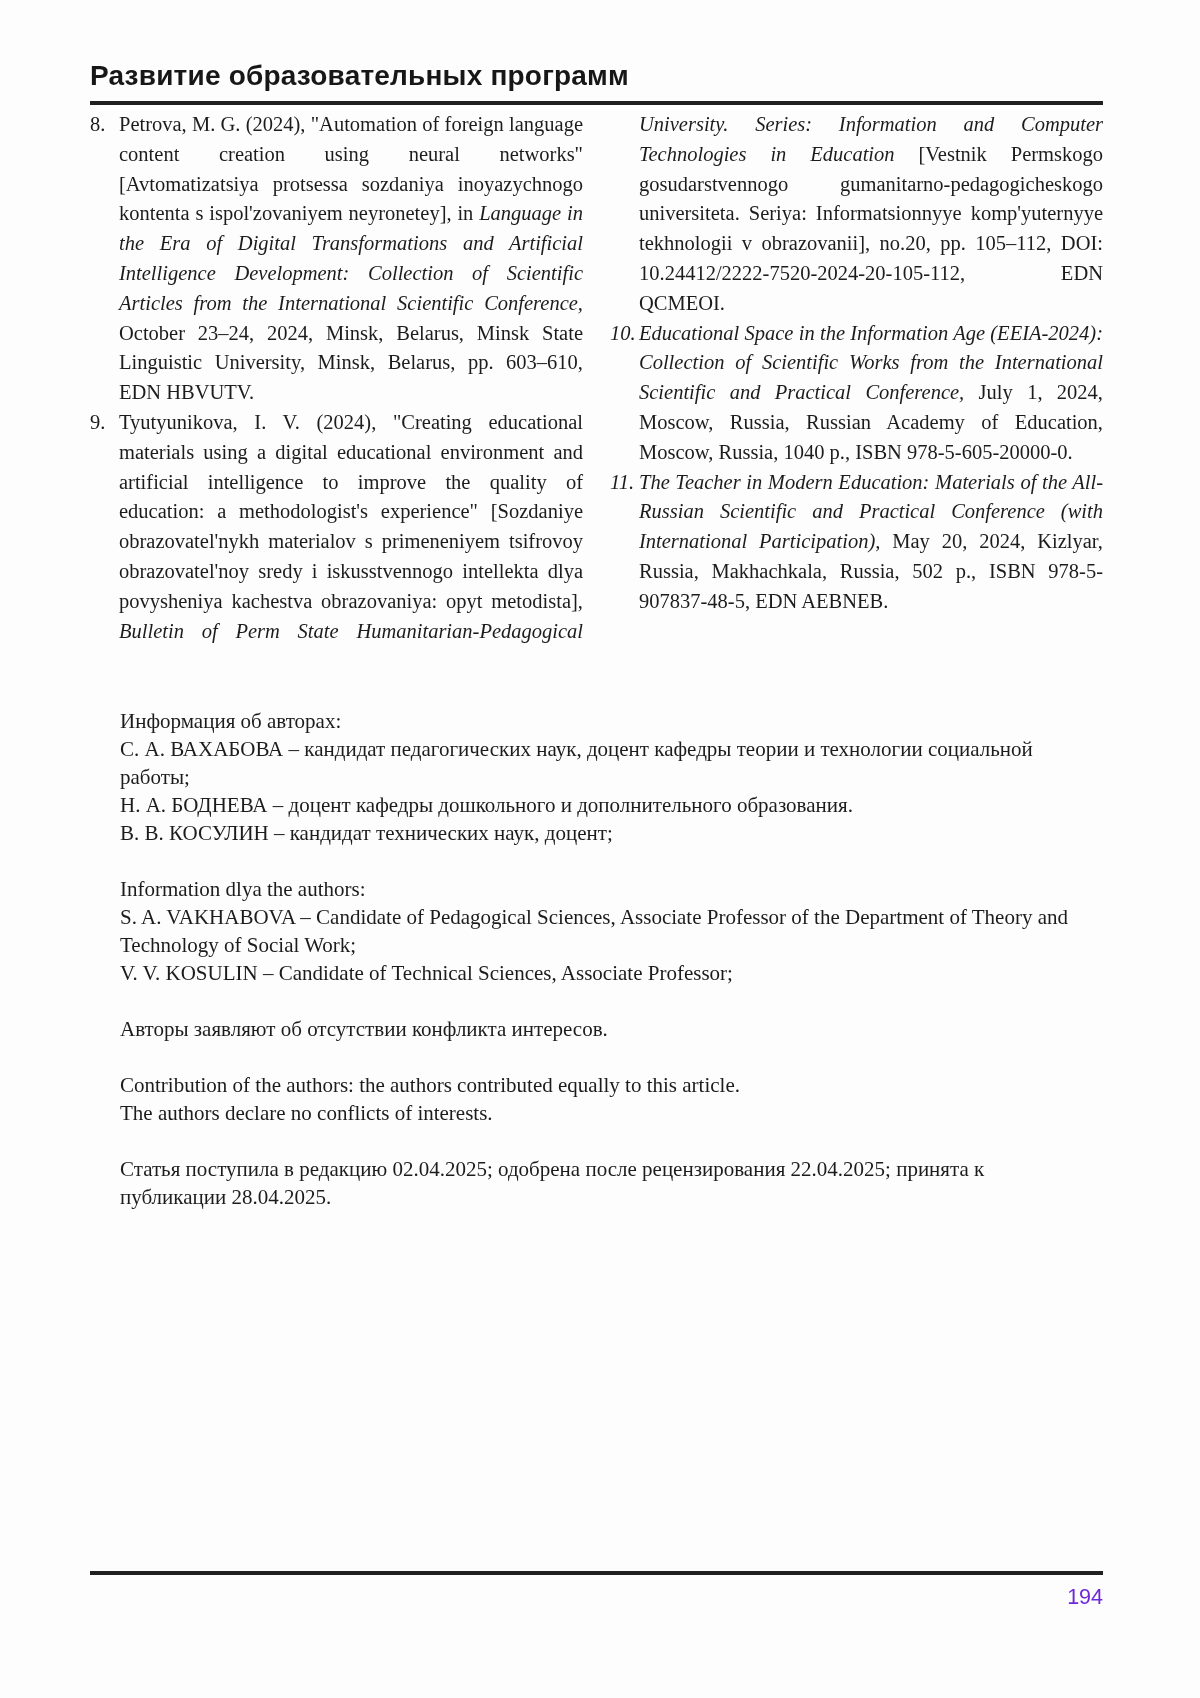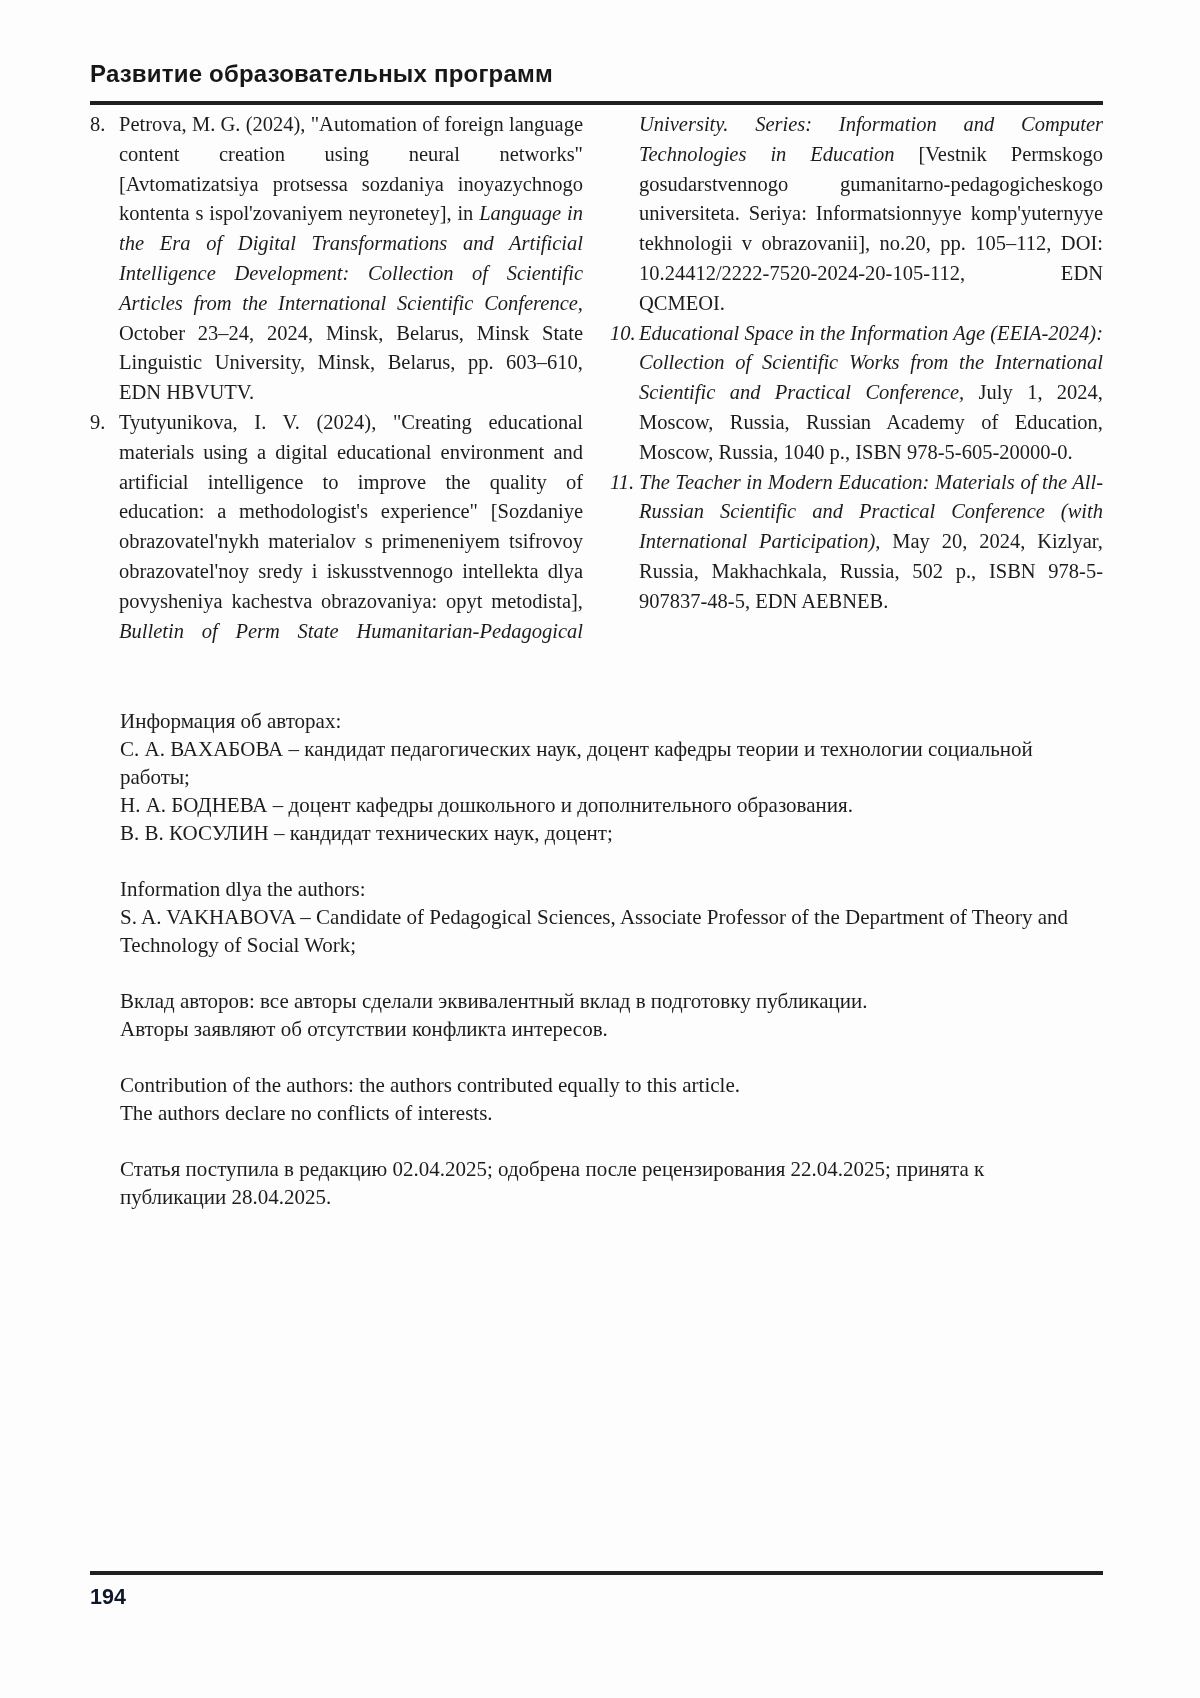--- a/index.html
+++ b/index.html
@@ -12,21 +12,21 @@
     color: #1c1c1c;
     font-family: "Liberation Serif", serif;
     overflow: hidden;
   }
   .doc-title {
     position: absolute;
     left: 90px; top: 60px;
     width: 1013px;
     margin: 0;
     font-family: "Liberation Sans", sans-serif;
-    font-size: 24px;
+    font-size: 28px;
     font-weight: 700;
     letter-spacing: 0.2px;
     color: #171717;
   }
   .rule {
     position: absolute;
     left: 90px;
     width: 1013px;
     height: 4px;
     background: #202020;
@@ -67,26 +67,25 @@
     color: #1c1c1c;
   }
   .info-block { margin: 0 1px 28px 0; }
   .info-line { margin: 0; }
 
   .footer-line {
     position: absolute;
     left: 90px; top: 1585px;
     width: 1013px;
     display: flex;
-    justify-content: space-between;
+    justify-content: flex-end;
     align-items: baseline;
     font-family: "Liberation Sans", sans-serif;
     font-size: 21.5px;
-    color: #0f172a;
-    font-weight: bold;
+    color: #6d28d9;
   }
 </style>
 </head>
 <body>
 
 <div class="page">
 
   <h1 class="doc-title">Развитие образовательных программ</h1>
   <div class="rule header-rule"></div>
 
@@ -105,23 +104,23 @@
   <section class="info" id="info">
       <div class="info-block">
         <div class="info-line">Информация об авторах:</div>
         <div class="info-line">С. А. ВАХАБОВА – кандидат педагогических наук, доцент кафедры теории и технологии социальной работы;</div>
         <div class="info-line">Н. А. БОДНЕВА – доцент кафедры дошкольного и дополнительного образования.</div>
         <div class="info-line">В. В. КОСУЛИН – кандидат технических наук, доцент;</div>
       </div>
       <div class="info-block">
         <div class="info-line">Information dlya the authors:</div>
         <div class="info-line">S. A. VAKHABOVA – Candidate of Pedagogical Sciences, Associate Professor of the Department of Theory and Technology of Social Work;</div>
+        <div class="info-line">V. V. KOSULIN – Candidate of Technical Sciences, Associate Professor;</div>
       </div>
       <div class="info-block">
-        <div class="info-line">Вклад авторов: все авторы сделали эквивалентный вклад в подготовку публикации.</div>
         <div class="info-line">Авторы заявляют об отсутствии конфликта интересов.</div>
       </div>
       <div class="info-block">
         <div class="info-line">Contribution of the authors: the authors contributed equally to this article.</div>
         <div class="info-line">The authors declare no conflicts of interests.</div>
       </div>
       <div class="info-block">
         <div class="info-line">Статья поступила в редакцию 02.04.2025; одобрена после рецензирования 22.04.2025; принята к публикации 28.04.2025.</div>
       </div>
     </section>

